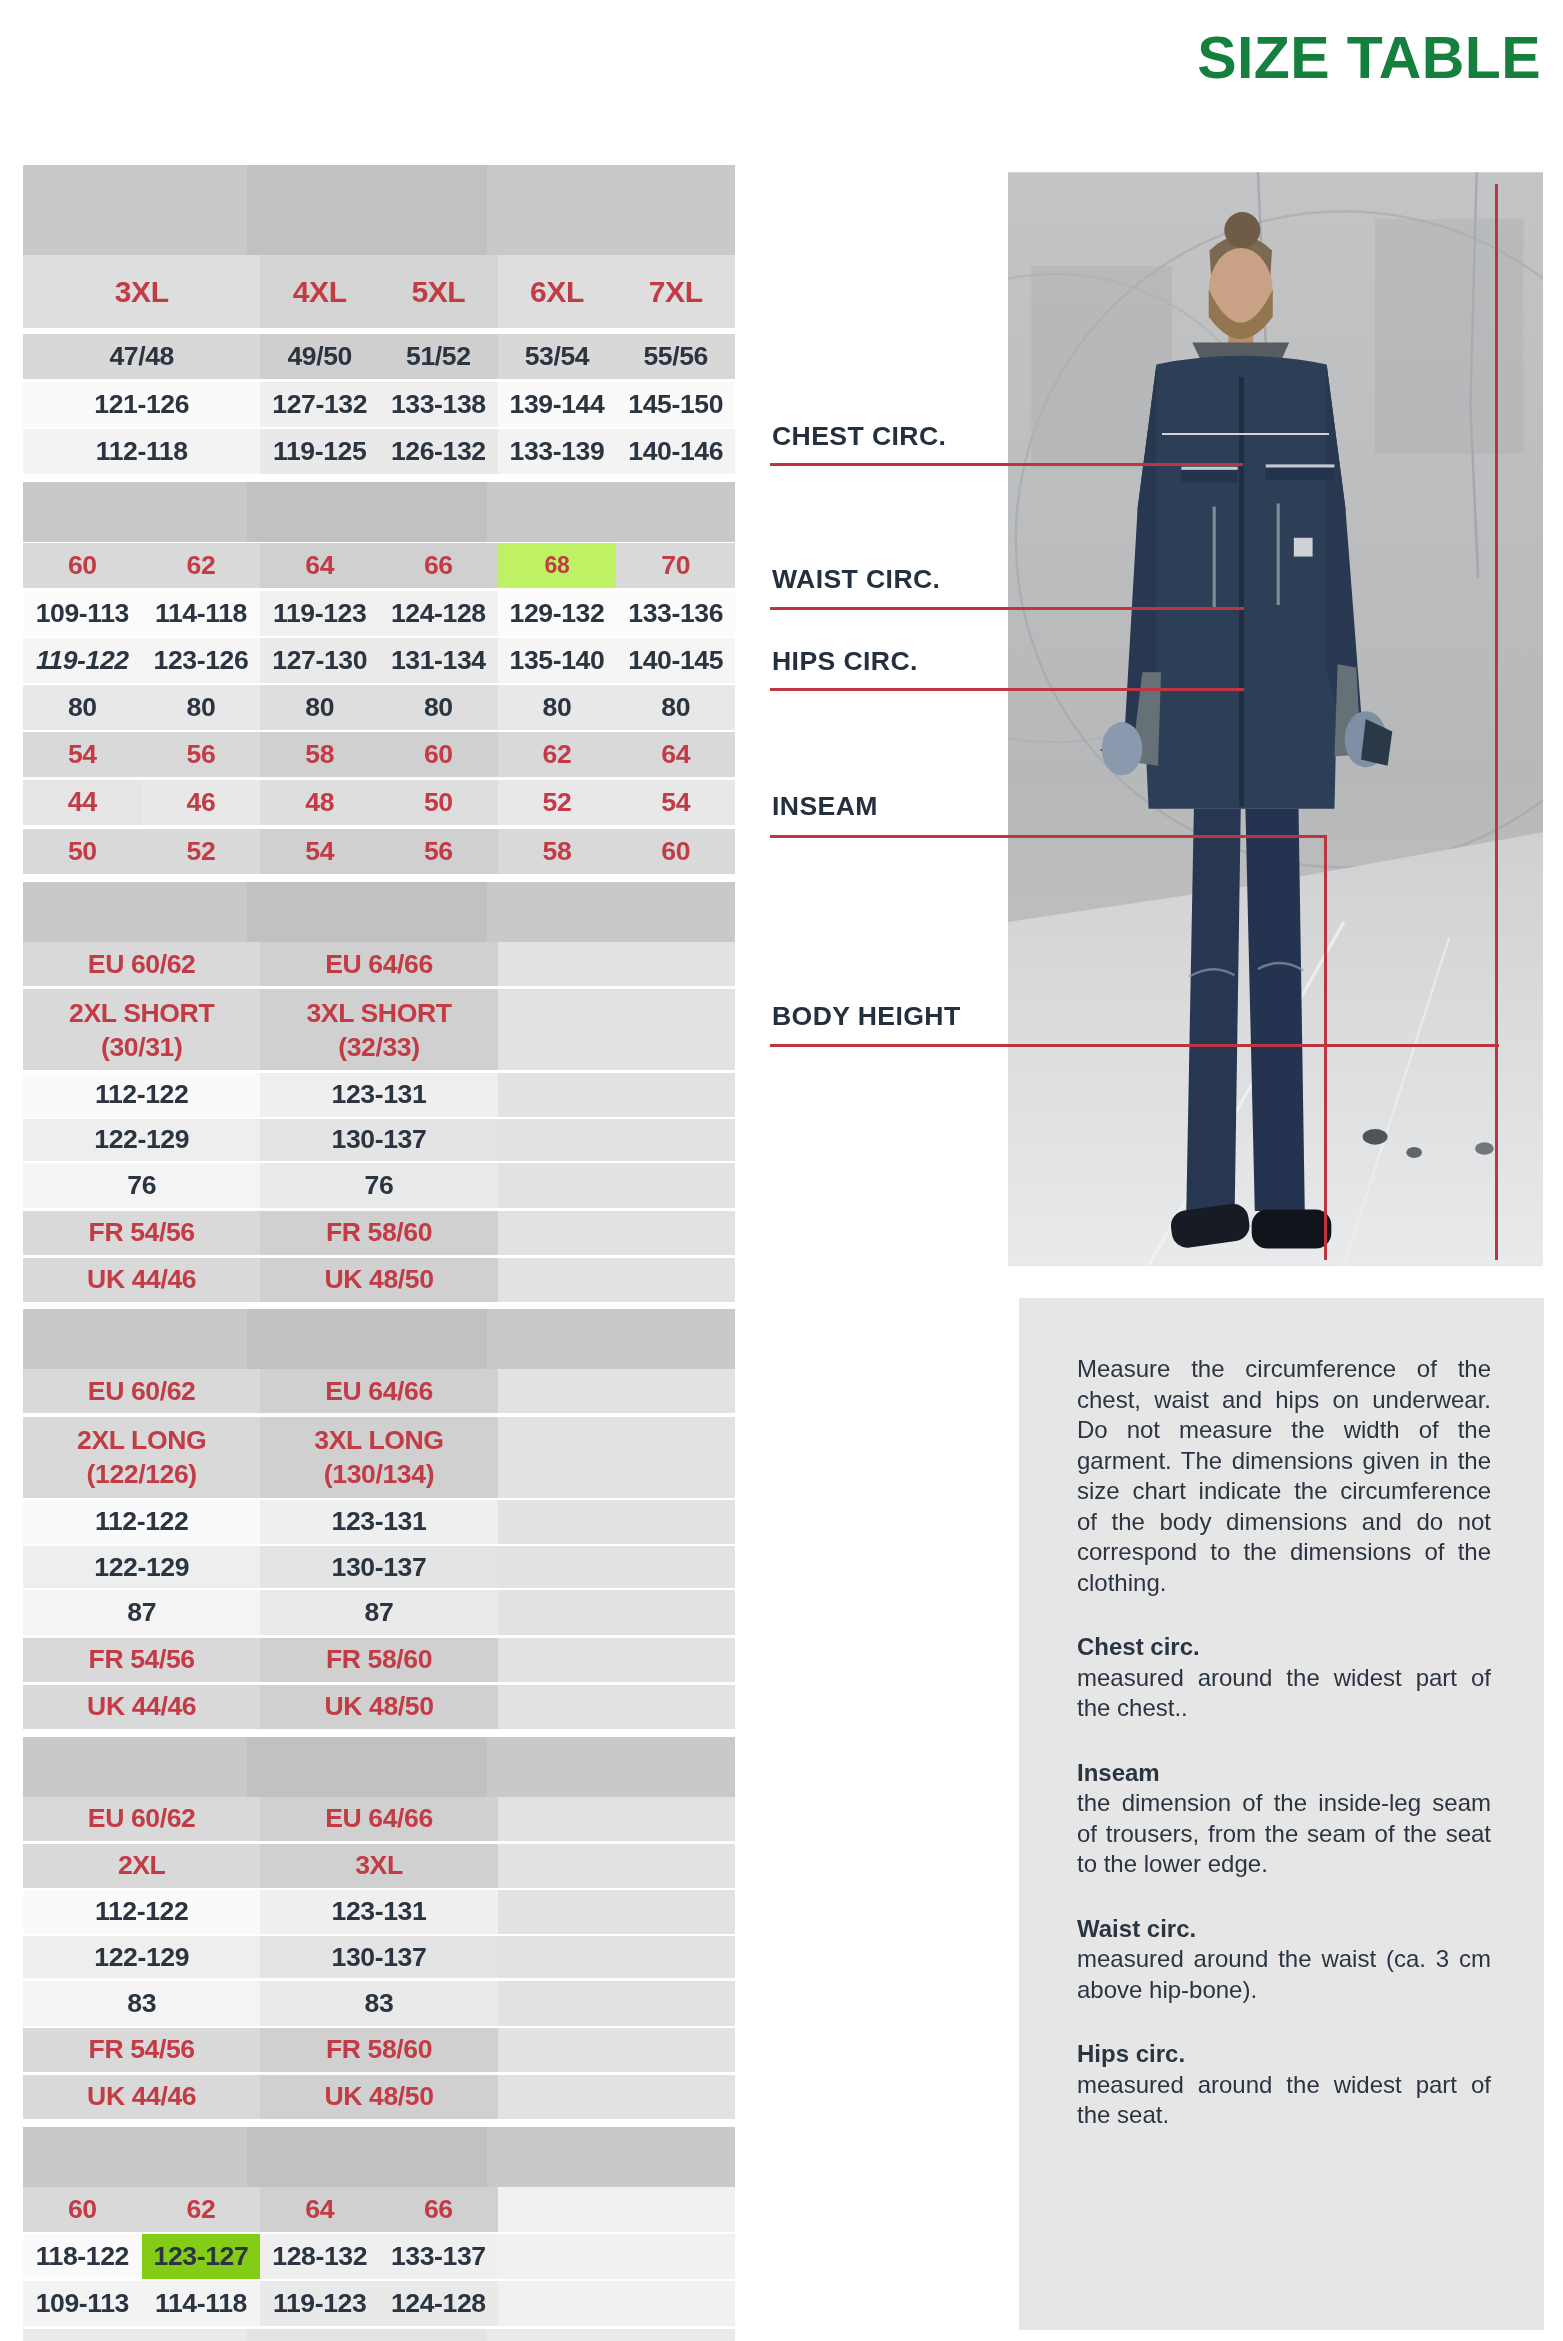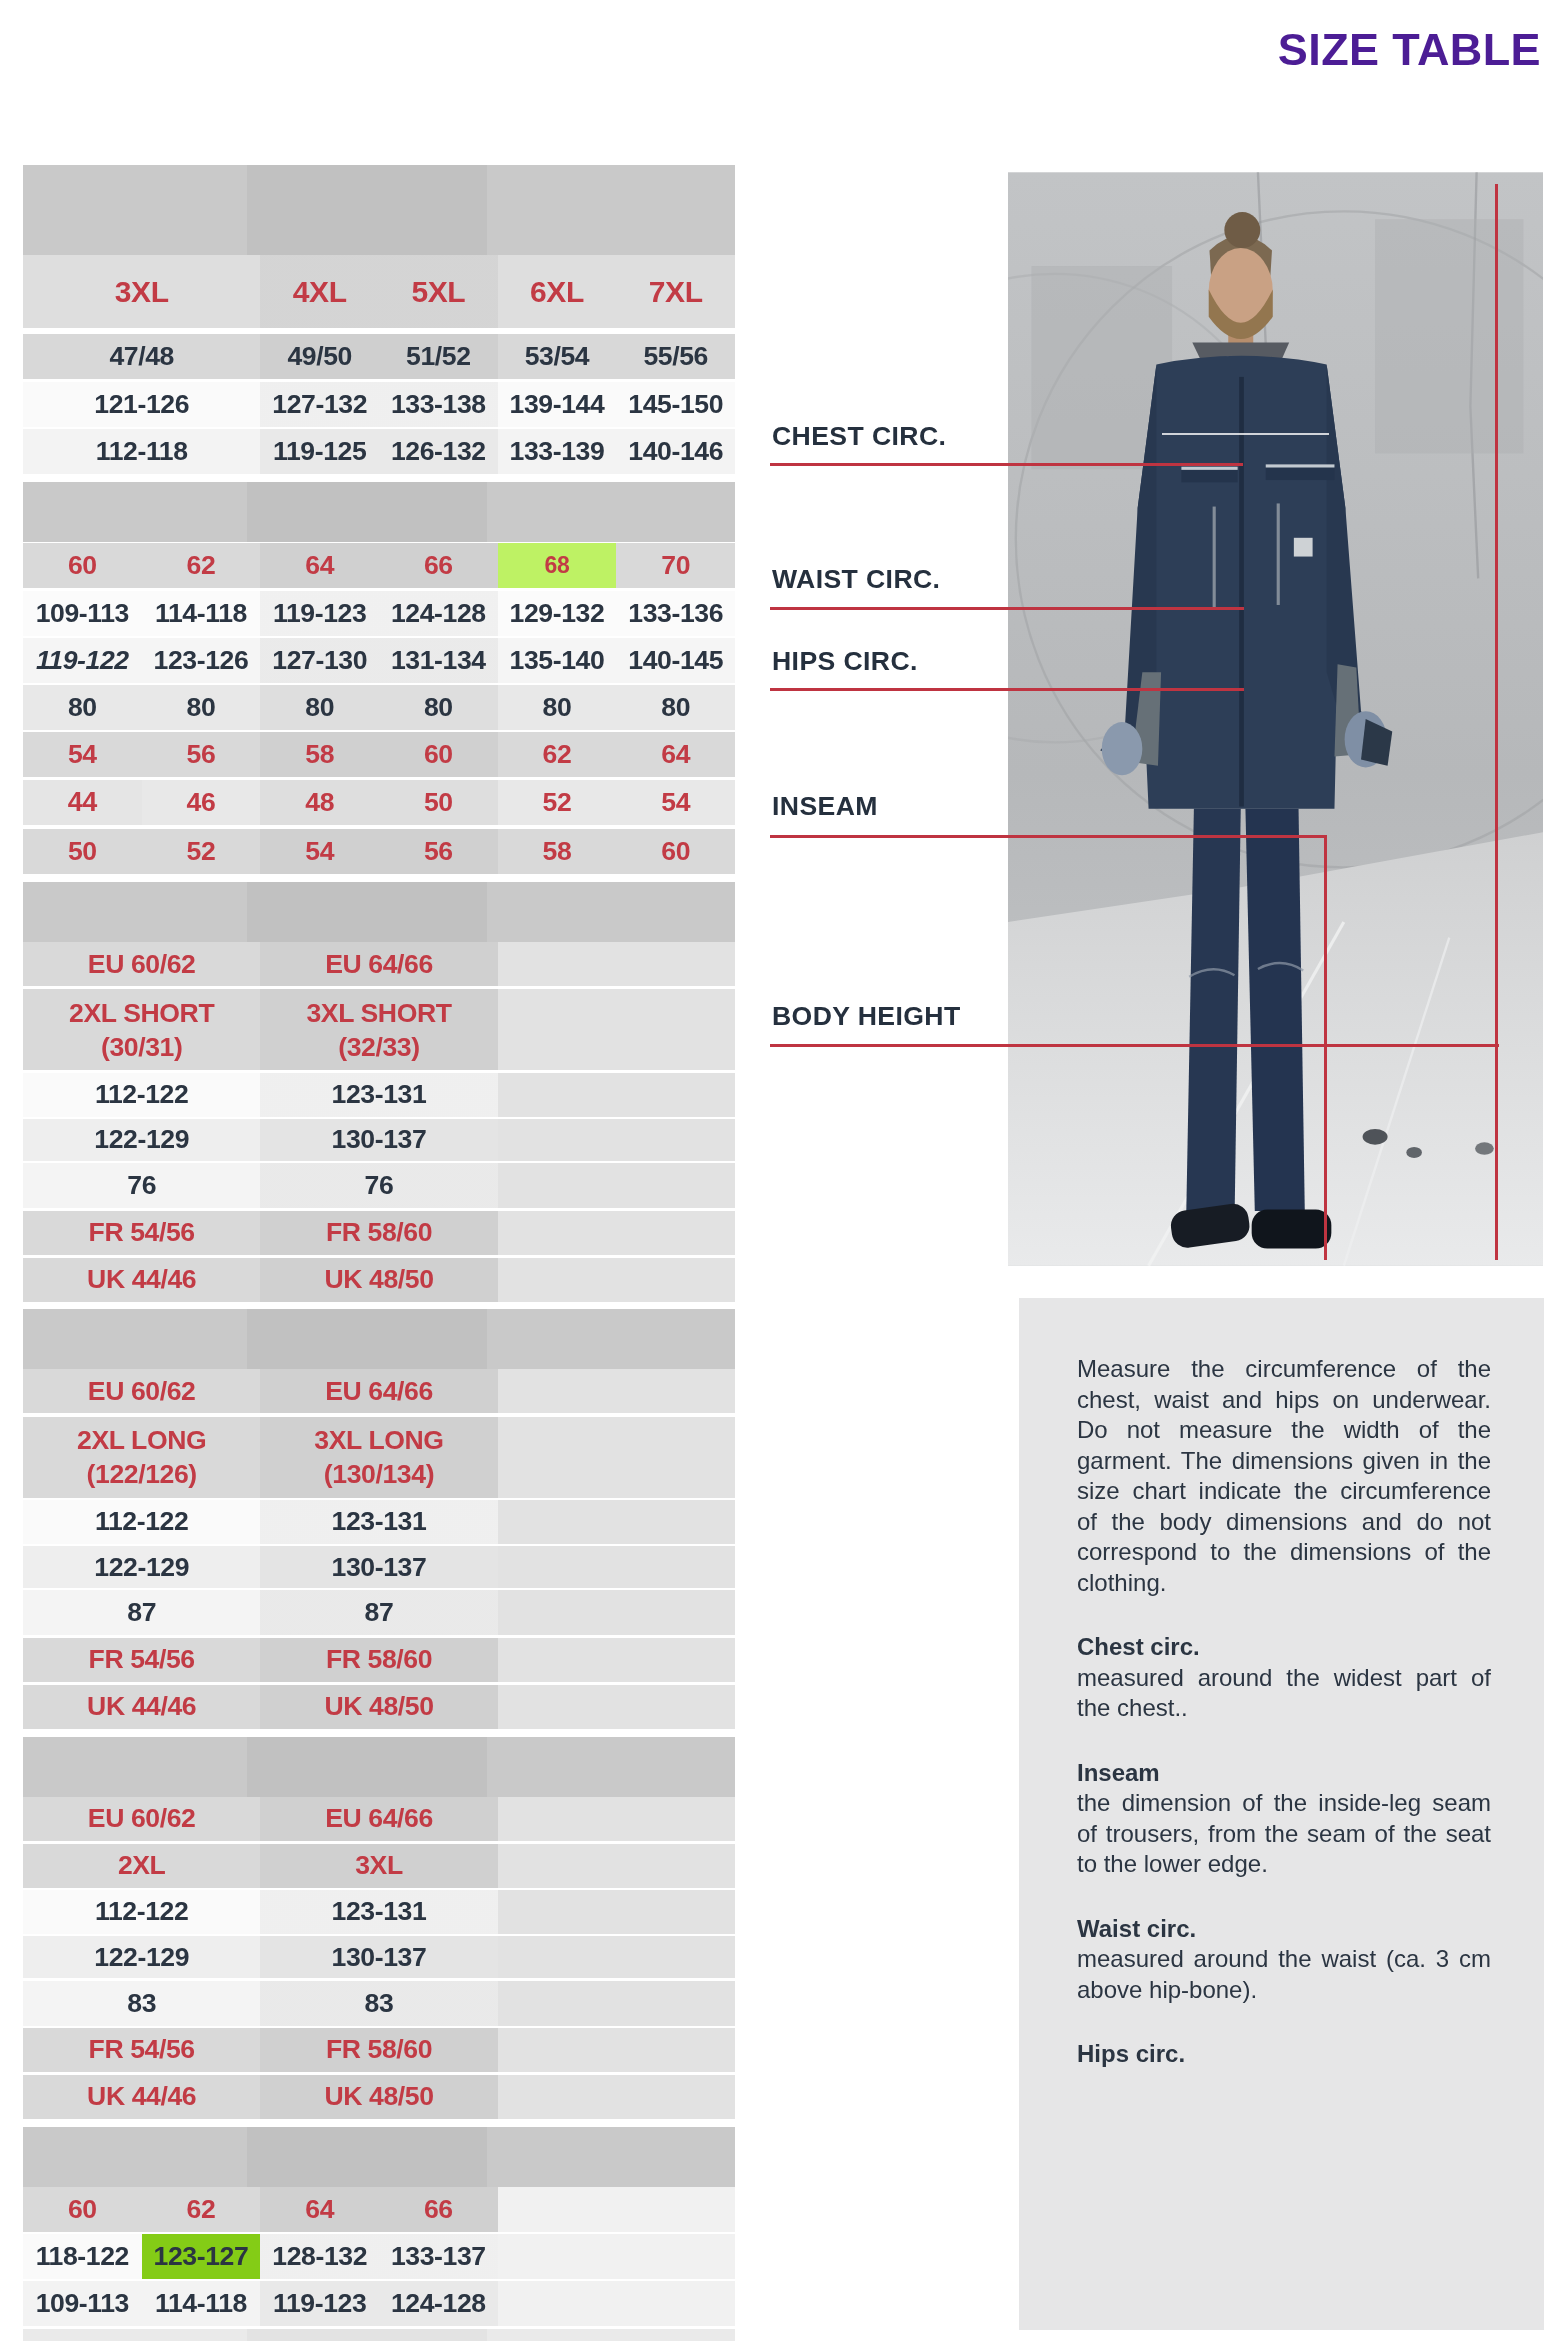--- a/index.html
+++ b/index.html
@@ -1,21 +1,21 @@
 <!DOCTYPE html>
 <html style="font-size:12.5px"><head>
 <meta charset="utf-8">
 <style>
   html,body{margin:0;padding:0;background:#ffffff;}
   #page{position:relative;width:1563px;height:2342px;background:#ffffff;overflow:hidden;
         font-family:"Liberation Sans",sans-serif;}
 
   
-  .page-title{position:absolute;top:23.5px;right:22px;font-size:45px;font-weight:bold;
-              color:#4c1d95;letter-spacing:0.4px;}
+  .page-title{position:absolute;top:23.5px;right:22px;font-size:59px;font-weight:bold;
+              color:#15803d;letter-spacing:0.4px;}
 
   
   #size-table{position:absolute;left:23px;top:165px;width:712px;height:2177px;overflow:hidden;}
   .t-row{width:100%;box-sizing:border-box;}
   .t-row.grid{display:grid;grid-template-columns:repeat(6,1fr);}
   .t-band{background:linear-gradient(90deg,#c9c9c9 0 31.5%,#c1c1c1 31.5% 65.2%,#c9c9c9 65.2% 100%);}
   .t-band.light{background:linear-gradient(90deg,#eaeaea 0 31.5%,#e3e3e3 31.5% 65.2%,#eaeaea 65.2% 100%);}
   .t-cell{display:flex;align-items:center;justify-content:center;text-align:center;
           font-weight:bold;letter-spacing:-0.4px;color:#2b3542;white-space:pre-line;}
   .t-cell.red{color:#c23b45;}
@@ -356,18 +356,19 @@
         <div class="def-block">
           <div class="def-term">Inseam</div>
           <div>the dimension of the inside-leg seam of trousers, from the seam of the seat to the lower edge.</div>
         </div>
         <div class="def-block">
           <div class="def-term">Waist circ.</div>
           <div>measured around the waist (ca. 3 cm above hip-bone).</div>
         </div>
         <div class="def-block">
           <div class="def-term">Hips circ.</div>
+          <div>measured around the widest part of the seat.</div>
         </div>
       </div>
   </div>
 
 </div>
 
 
 </body></html>

